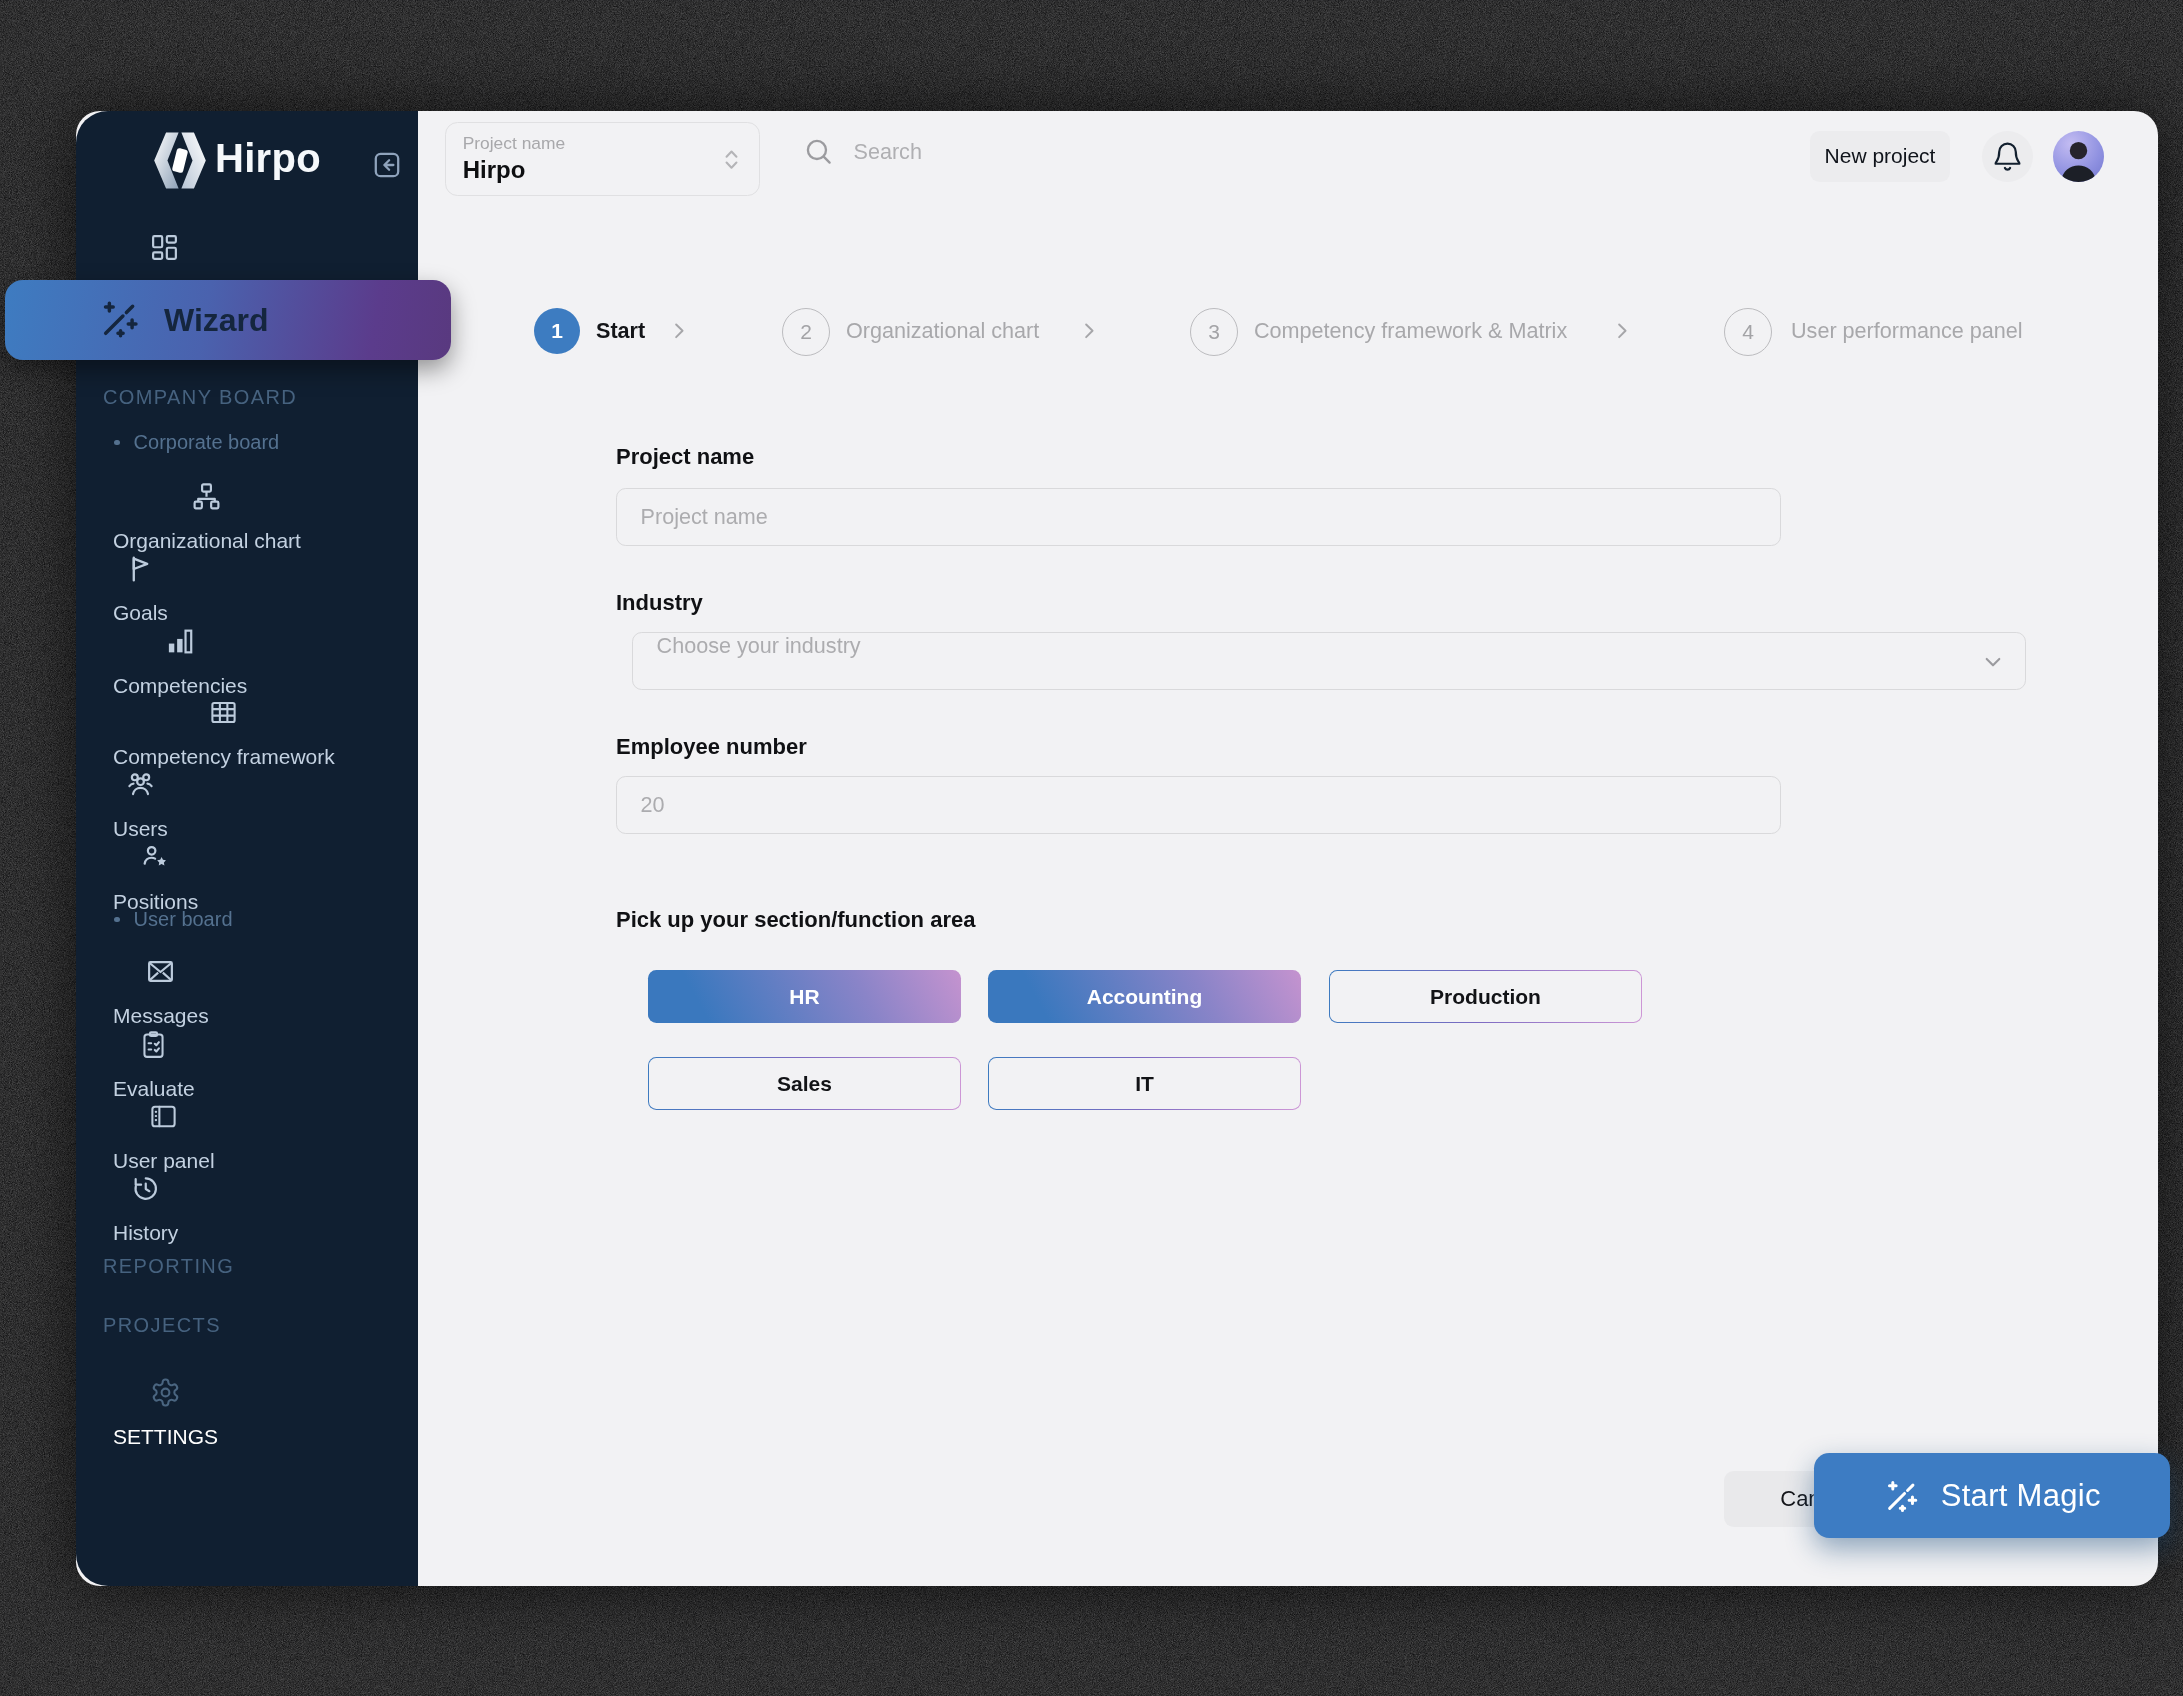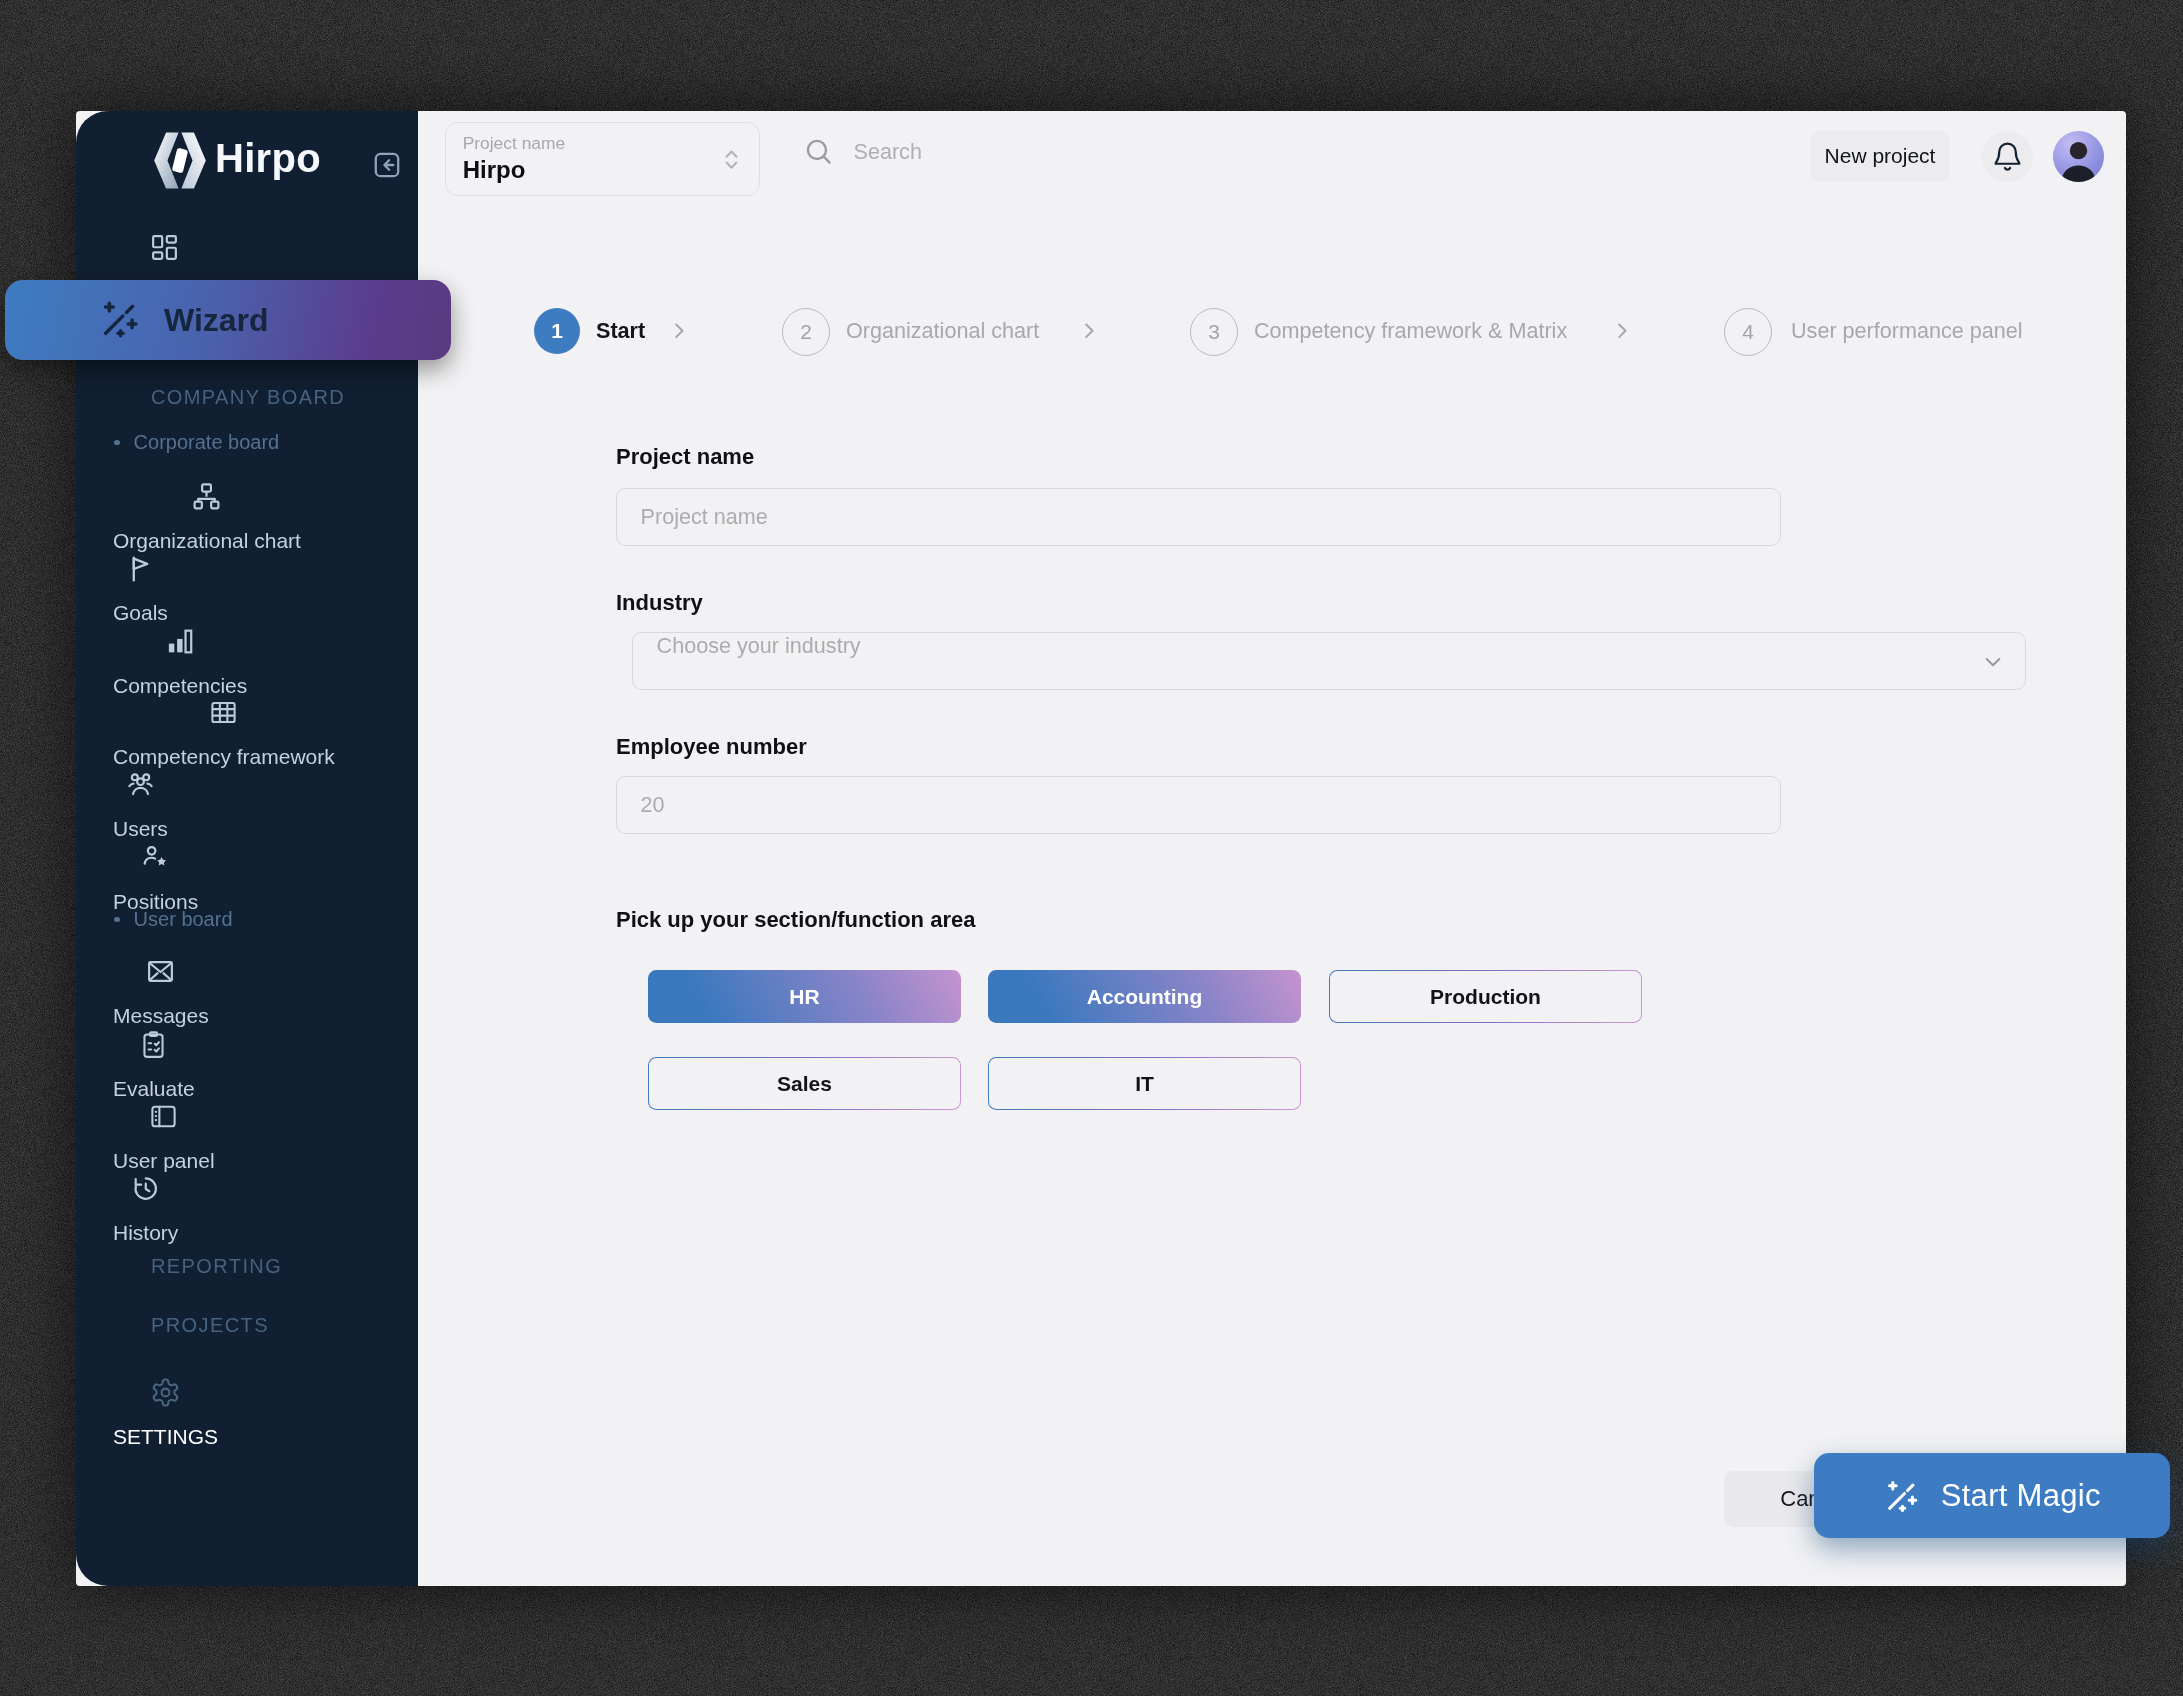--- a/index.html
+++ b/index.html
@@ -2,37 +2,37 @@
 <html style="font-size:11px"><head>
 <meta charset="utf-8">
 <style>
   html,body{margin:0;padding:0;width:2183px;height:1697px;overflow:hidden;
     font-family:"Liberation Sans",sans-serif;background:#060607;}
   .canvas{position:relative;width:2183px;height:1697px;overflow:hidden;}
   .noise{position:absolute;left:0;top:0;}
 
   
   #app{position:absolute;left:76px;top:111px;width:2050px;height:1475px;
-    background:#F2F2F4;border-radius:4px;box-shadow:0 0 63px rgba(0,0,0,.6);}
+    background:#F2F2F4;border-radius:24px;box-shadow:0 0 63px rgba(0,0,0,.6);padding-left:32px;}
   .sidebar{position:absolute;left:0;top:0;width:342px;height:100%;
     background:#101F31;border-radius:32px 0 0 32px;}
   .main{position:absolute;left:342px;top:0;right:0;height:100%;}
 
   
   .logo-row{position:absolute;left:0;top:16.7px;height:67px;width:100%;}
   .logo-mark{position:absolute;left:74px;top:1.4px;}
   .logo-text{position:absolute;left:139px;top:8.3px;font-size:40px;font-weight:bold;
     color:#F5F8FB;letter-spacing:0.3px;}
   .collapse-btn{position:absolute;left:295px;top:21px;width:32px;height:32px;color:#8FA3BC;}
 
   .si{position:absolute;left:37px;height:42px;display:flex;align-items:center;gap:16.7px;
     color:#C3D1E1;font-size:21px;cursor:pointer;white-space:nowrap;flex-direction:column;}
   .si .ic{width:31px;height:31px;flex:0 0 31px;color:#BCCBDC;}
   .sec{position:absolute;left:27px;height:31px;display:flex;align-items:center;
-    color:#46627F;font-size:20px;letter-spacing:1.4px;white-space:nowrap;margin-left:48px;}
+    color:#46627F;font-size:20px;letter-spacing:1.4px;white-space:nowrap;}
   .sub{position:absolute;left:38px;height:33px;display:flex;align-items:center;gap:14px;
     color:#54718F;font-size:20px;cursor:pointer;white-space:nowrap;}
   .sub .dot{width:5.6px;height:5.6px;border-radius:50%;background:#54718F;}
   .si.dim{color:#ffffff;}
   .si.dim .ic{color:#4A6580;}
 
   .wizard-pill{position:absolute;left:-71px;top:169px;width:446px;height:80px;
     border-radius:18px;background:linear-gradient(100deg,#3E7CC1 0%,#4A62AE 45%,#5B3C8C 82%,#59397F 100%);
     box-shadow:0 9.7px 25px rgba(0,0,0,.4);cursor:pointer;}
   .wizard-pill .wand{position:absolute;left:93px;top:17.4px;width:44px;height:44px;color:#15263E;}

